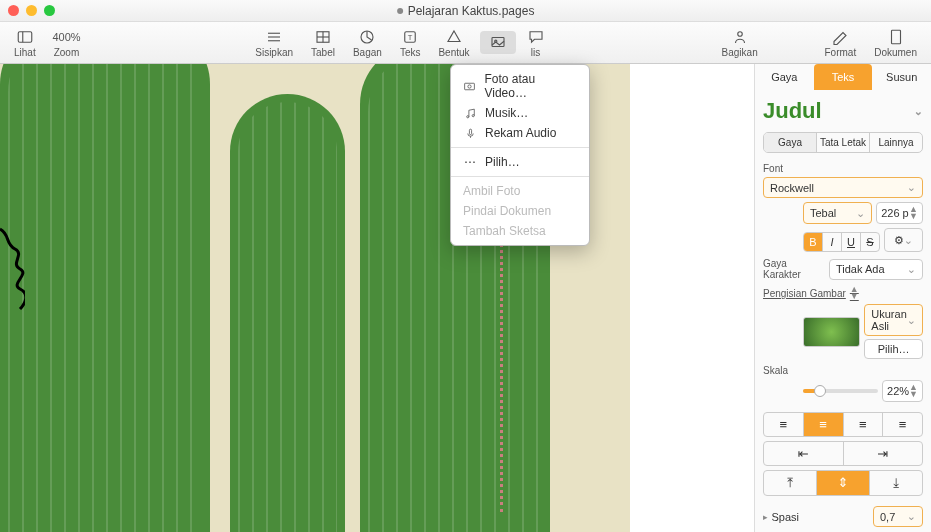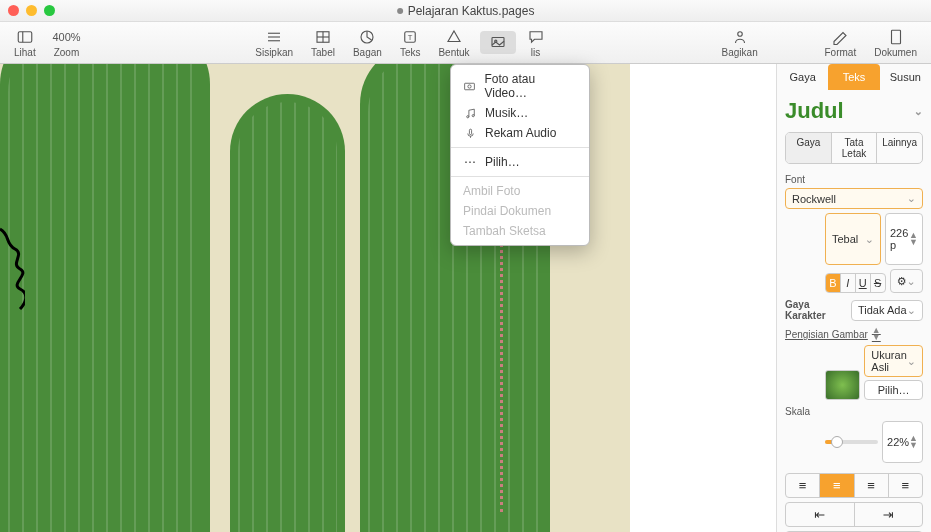--- a/index.html
+++ b/index.html
@@ -37,45 +37,45 @@
 
 
 .dropdown { position:absolute; top:64px; left:450px; width:140px; background:#fff; border:1px solid #bbb; border-radius:6px; box-shadow:0 6px 20px rgba(0,0,0,0.25); padding:4px 0; font-size:12px; color:#333; z-index:100; }
 .dd-item { display:flex; align-items:center; gap:8px; padding:3px 12px; }
 .dd-item.disabled { color:#bbb; }
 .dd-sep { height:1px; background:#e0e0e0; margin:4px 0; }
 .dd-icn { width:14px; height:14px; display:flex; align-items:center; justify-content:center; }
 .dd-icn svg { width:13px; height:13px; stroke:#555; fill:none; stroke-width:1.5; }
 
 
-.sidebar { position:absolute; top:64px; right:0; width:155px; bottom:0; background:#fafafa; border-left:1px solid #ddd; font-size:11px; color:#333; display:flex; flex-direction:column; }
+.sidebar { position:absolute; top:64px; right:0; width:177px; bottom:0; background:#fafafa; border-left:1px solid #ddd; font-size:11px; color:#333; display:flex; flex-direction:column; }
 .sb-tabs { display:flex; height:26px; }
 .sb-tab { flex:1; display:flex; align-items:center; justify-content:center; cursor:default; }
 .sb-tab.active { background:#f7a22e; color:#fff; border-radius:4px 4px 0 0; }
 .sb-body { flex:1; padding:6px 8px; overflow-y:auto; overflow-x:hidden; }
 .heading { font-family: Georgia, serif; font-size:22px; font-weight:bold; color:#3a8c2a; padding:2px 0 8px; display:flex; justify-content:space-between; align-items:center; }
 .chevron-s { font-size:11px; color:#999; }
 .seg3 { display:flex; border:1px solid #ccc; border-radius:5px; overflow:hidden; margin-bottom:10px; }
 .seg3 > div { flex:1; text-align:center; padding:4px 0; font-size:10px; cursor:default; }
 .seg3 > div.active { background:#eee; }
 .seg3 > div + div { border-left:1px solid #ccc; }
 .label { font-size:10px; color:#555; margin:6px 0 3px; }
 .select { border:1px solid #ccc; border-radius:4px; padding:3px 6px; background:#fff; font-size:11px; display:flex; justify-content:space-between; align-items:center; }
 .select.amber { border-color:#f0b050; background:#fffaf0; }
 .row { display:flex; gap:4px; margin-top:4px;margin-left:40px; }
 .row > * { flex:1; }
-.numbox { border:1px solid #ccc; border-radius:4px; padding:13px 4px; background:#fff; font-size:11px; display:flex; justify-content:space-between; align-items:center; }
+.numbox { border:1px solid #ccc; border-radius:4px; padding:3px 4px; background:#fff; font-size:11px; display:flex; justify-content:space-between; align-items:center; }
 .ud { font-size:9px; color:#888; line-height:7px; }
 .fmt-btns { display:flex; border:1px solid #ccc; border-radius:4px; overflow:hidden; margin-top:4px; }
 .fmt-btns > div { flex:1; text-align:center; padding:3px 0; font-size:11px; cursor:default; }
 .fmt-btns > div + div { border-left:1px solid #ccc; }
 .fmt-btns > div.on { background:#f7a22e; color:#fff; }
 .gearbox { border:1px solid #ccc; border-radius:4px; padding:3px 6px; display:flex; align-items:center; justify-content:center; }
 .kvrow { display:flex; align-items:center; gap:4px; margin-top:6px; font-size:10px; }
-.kvrow .k { width:62px; color:#555;font-weight:bold; }
+.kvrow .k { width:62px; color:#555; }
 .kvrow .v { flex:1; }
 .swatch { width:30px; height:30px; border:1px solid #ccc; border-radius:3px; background: radial-gradient(circle at 50% 50%, #7fbf4f, #3a6e2a); }
 .slider { position:relative; height:4px; background:#ddd; border-radius:2px; margin:8px 0; }
 .slider .fill { position:absolute; left:0; top:0; bottom:0; width:22%; background:#f7a22e; border-radius:2px; }
 .slider .thumb { position:absolute; left:22%; top:-4px; width:12px; height:12px; background:#fff; border:1px solid #aaa; border-radius:50%; transform:translateX(-50%); }
 .align-grid { display:flex; border:1px solid #ccc; border-radius:4px; overflow:hidden; margin-top:10px; }
 .align-grid > div { flex:1; text-align:center; padding:4px 0; font-size:13px; cursor:default; }
 .align-grid > div + div { border-left:1px solid #ccc; }
 .align-grid > div.on { background:#f7a22e; color:#fff; }
 .disc-row { display:flex; align-items:center; gap:4px; margin-top:10px; font-size:11px; }
@@ -313,21 +313,21 @@
       <div class="select v">
         <span>Tidak Ada</span>
         <span class="chevron-s">⌄</span>
       </div>
     </div>
 
     <div class="label" style="display:flex; align-items:center; gap:4px;text-decoration:underline;">
       <span>Pengisian Gambar</span>
       <span class="ud">▲<br>▼</span>
     </div>
-    <div class="row" style="align-items:flex-end;">
+    <div class="row" style="align-items:center;">
       <div class="swatch"></div>
       <div style="flex:1; display:flex; flex-direction:column; gap:3px;">
         <div class="select amber">
           <span>Ukuran Asli</span>
           <span class="chevron-s">⌄</span>
         </div>
         <div class="select" style="justify-content:center;">
           <span>Pilih…</span>
         </div>
       </div>

